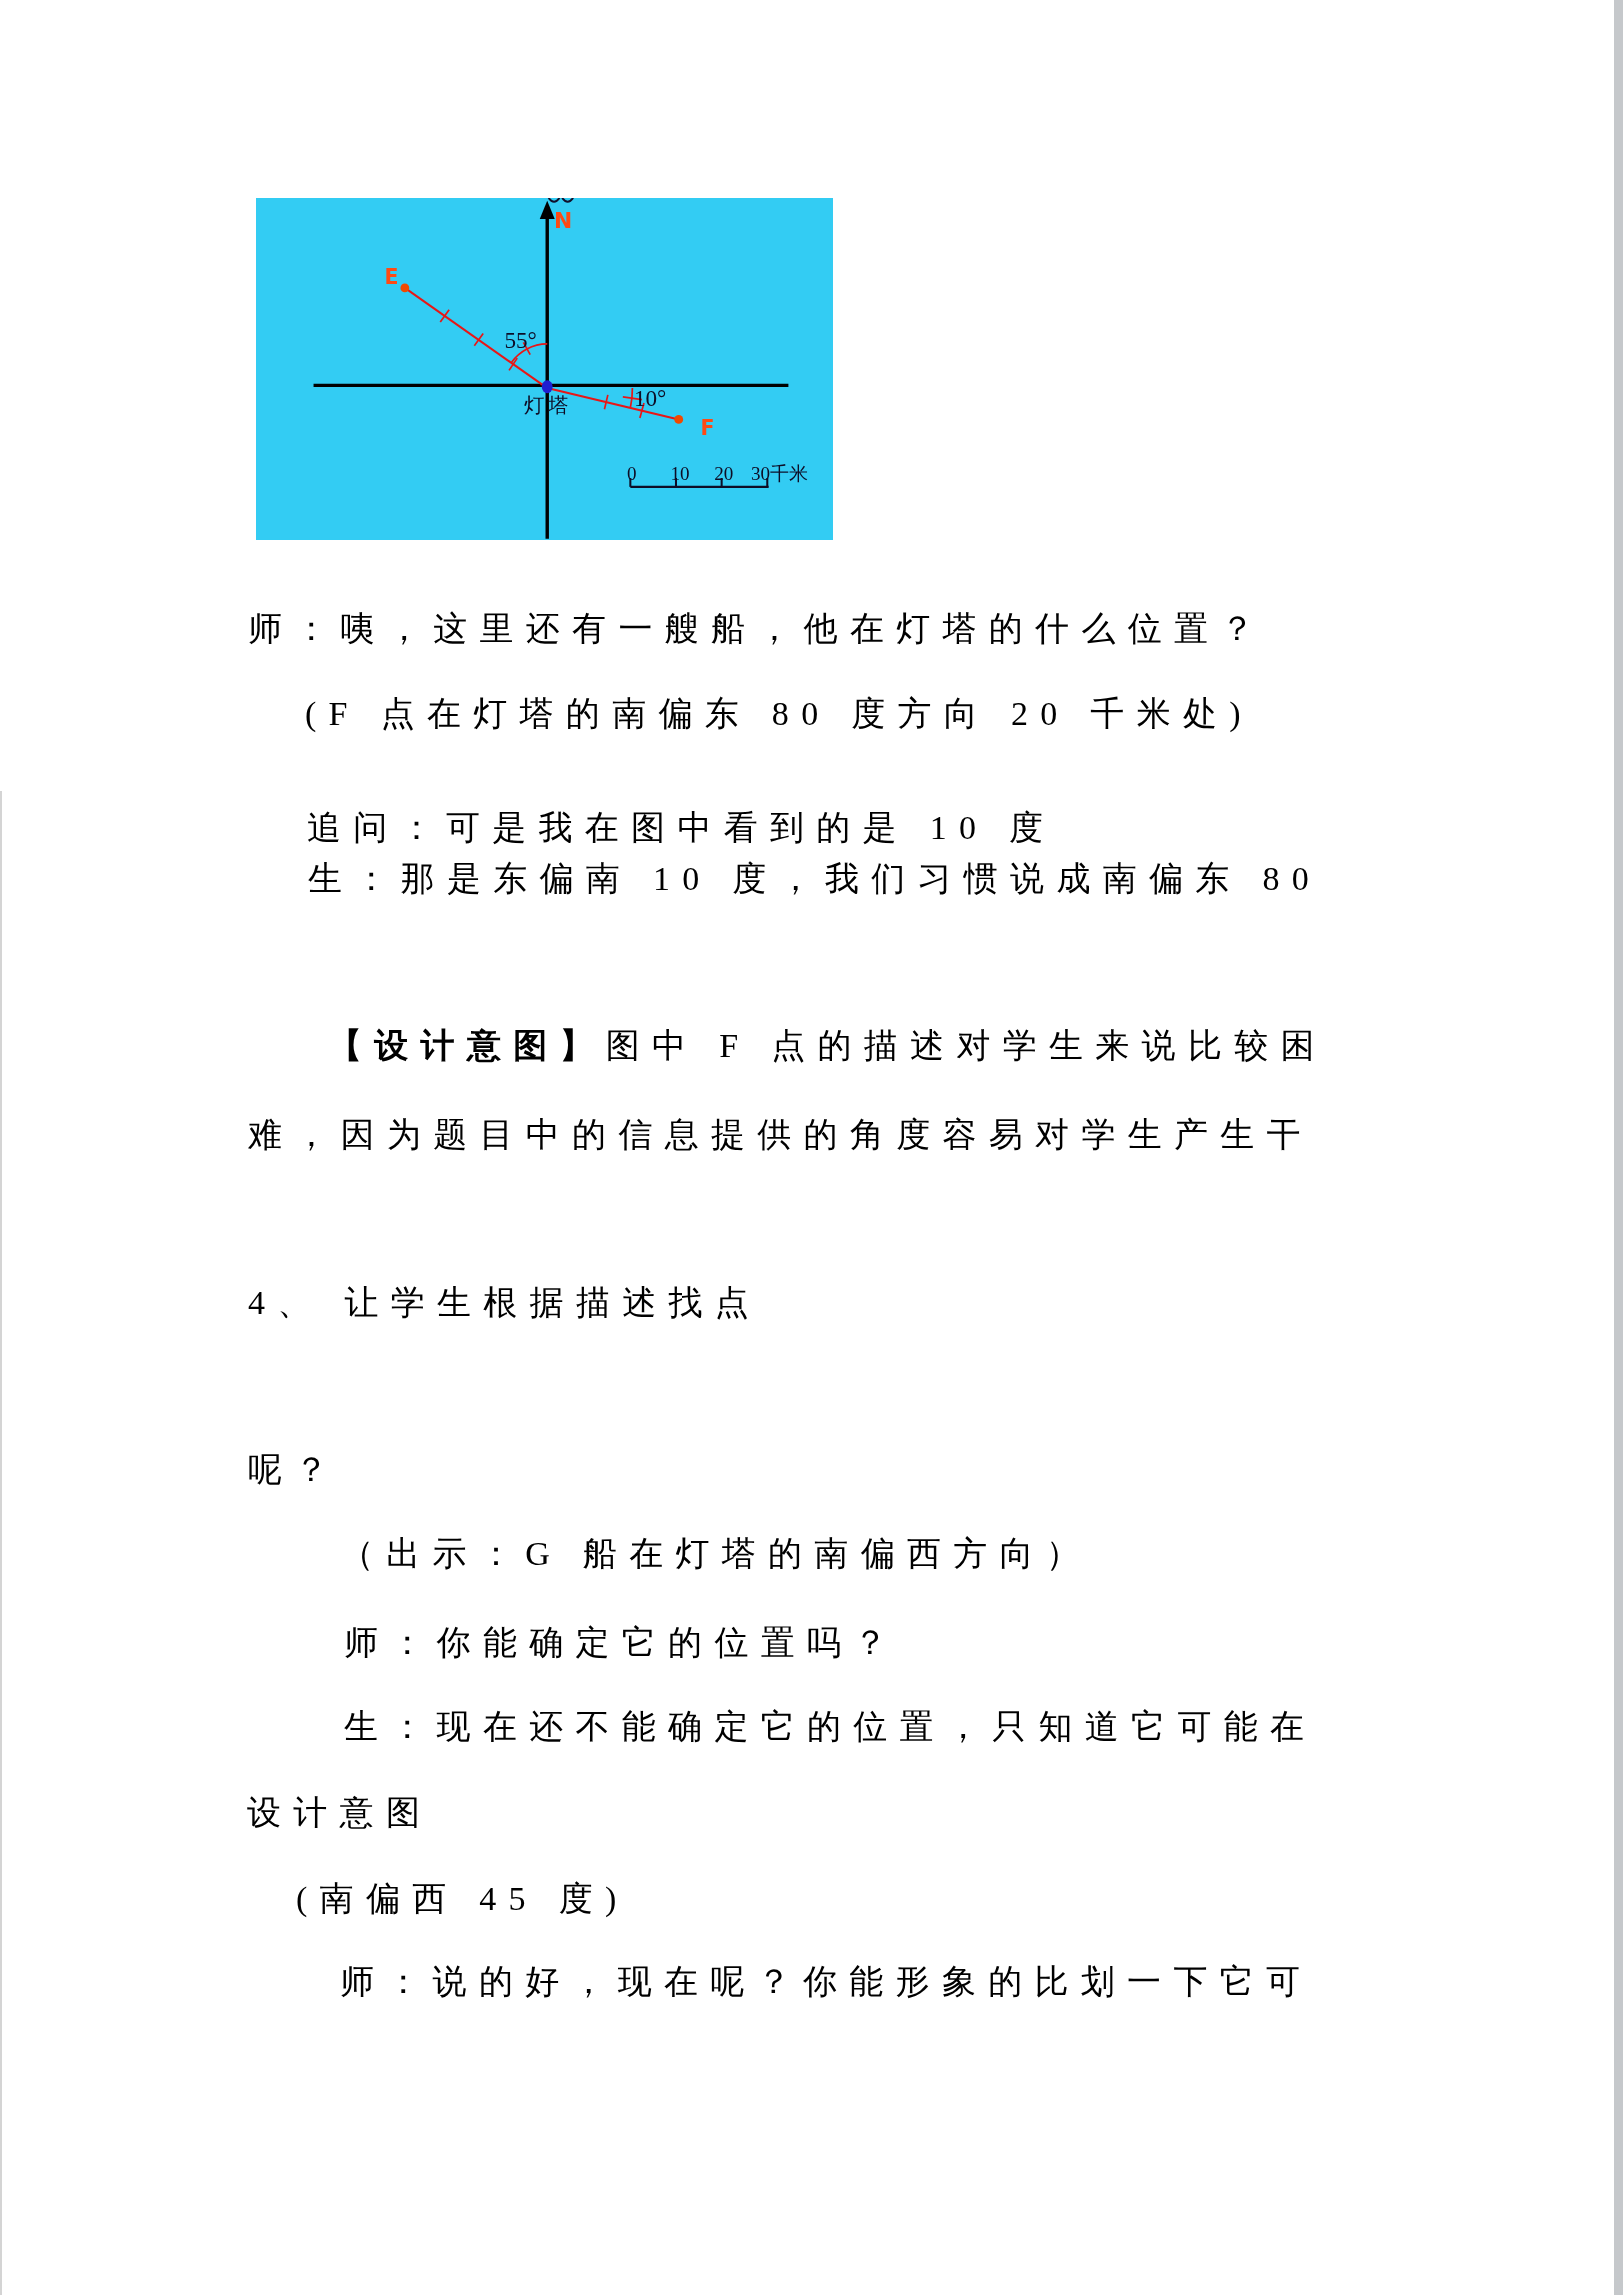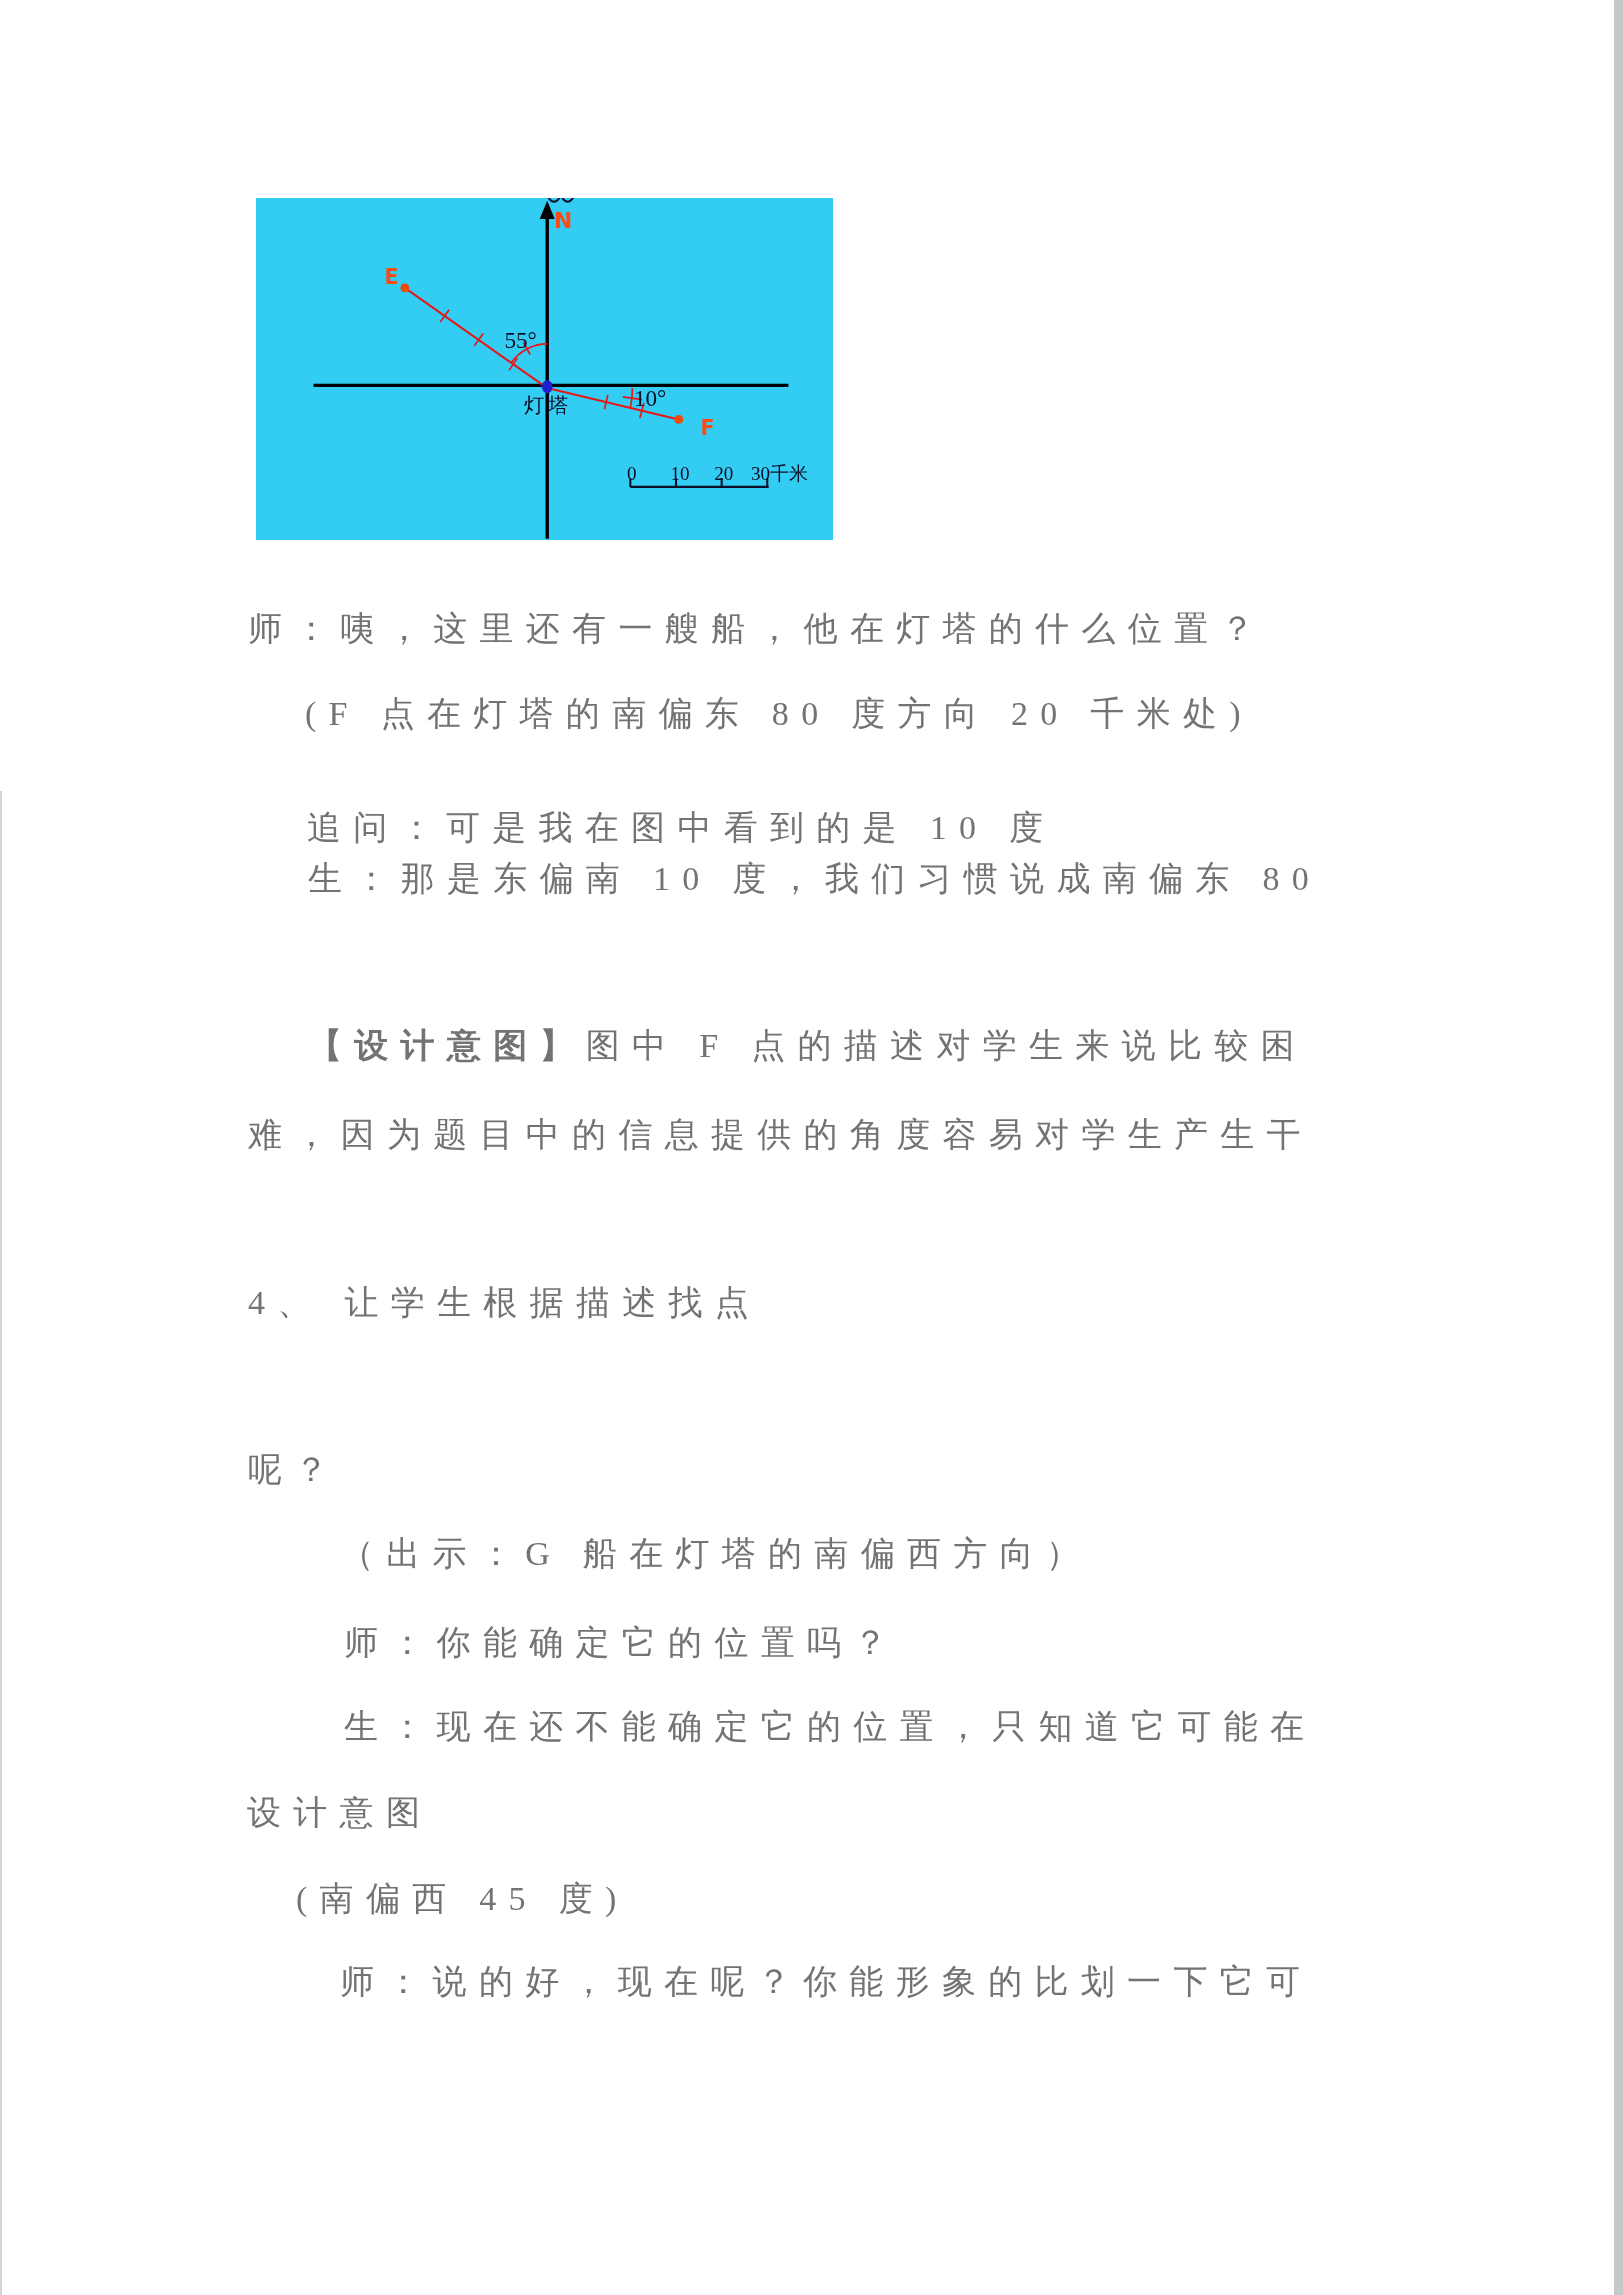--- a/index.html
+++ b/index.html
@@ -38,25 +38,25 @@
   .svg-label-dark {
     font-family: "Liberation Serif", "DejaVu Serif", serif;
     fill: #0d0d26;
   }
   
   .doc-line {
     position: absolute;
     font-size: 34px;
     line-height: 38px;
     letter-spacing: 12.3px;
-    color: #737373;
+    color: #000000;
     white-space: nowrap;
     font-family: "Liberation Serif", "DejaVu Serif", serif;
   }
-  .doc-line .bold-seg { font-weight: 700; }
+  .doc-line .bold-seg { font-weight: 700; margin-left: 20px; }
 </style>
 </head>
 <body>
 
 <div class="page">
 
   <div class="edge-right"></div>
   <div class="edge-left"></div>
 
   <div class="diagram">

